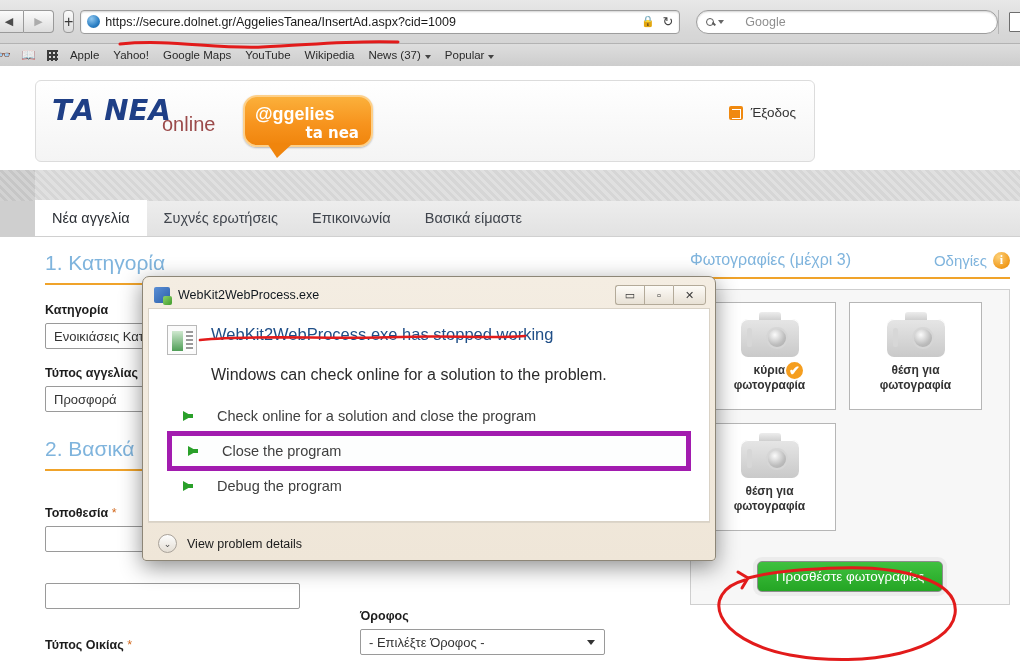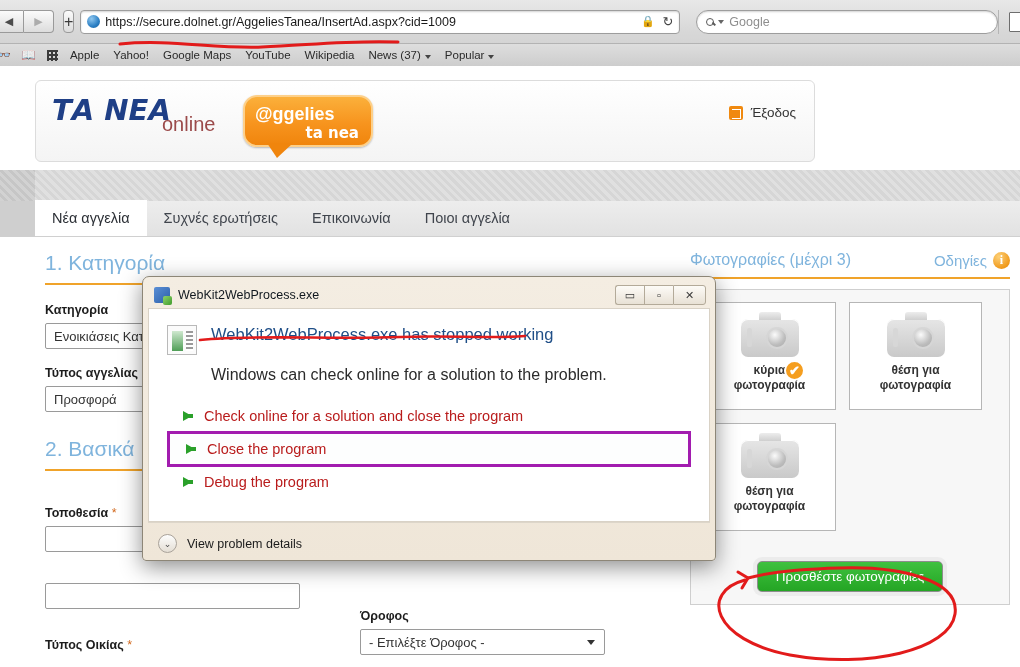--- a/index.html
+++ b/index.html
@@ -65,21 +65,21 @@
     position: relative; flex: none; margin-right: 2px;
   }
   .mag:after {
     content:""; position: absolute; width: 4px; height: 1.6px; background: #5a5a5a;
     transform: rotate(45deg); right: -3px; bottom: 0px;
   }
   .caret-sm {
     width:0;height:0;border-left:3px solid transparent;border-right:3px solid transparent;
     border-top:4px solid #666; margin-left:2px; margin-right: 5px;
   }
-  .search-ph { font-size: 12.5px; color: #8e8e8e; }
+  .search-ph { font-size: 12.5px; color: #8e8e8e; margin-left: 16px; }
   .right-tools { margin-left: auto; display: flex; align-items: center; padding-right: 4px; }
   .pagebtn {
     width: 17px; height: 20px; background: #fff; border: 1px solid #6e6e6e;
     position: relative; border-radius: 1px;
   }
   .pagebtn:after {
     content:""; position:absolute; top:-1px; right:-1px;
     border-left:6px solid transparent; border-top:6px solid #cfcfcf;
   }
   .divider-v { width:1px; height:24px; background:#b5b5b5; margin-right:10px; }
@@ -305,24 +305,24 @@
     content:""; position:absolute; left:18px; top:5px; width:7px;height:20px;
     background:repeating-linear-gradient(to bottom,#9a9a9a 0 2px,#fff 2px 4px);
   }
   .dlg-h1 {
     font-size:16.5px; color:#1f4e87; font-family:"Liberation Sans", sans-serif;
     position:relative;
   }
   .dlg-sub { font-size:16px; color:#2b2b2b; margin:11px 0 0 44px; }
   .dlg-options { margin-top:17px; }
   .dlg-opt {
-    display:flex; align-items:center; gap:12px; padding:7px 10px 7px 16px;
-    font-size:14.5px; color:#b91c1c;
-  }
-  .dlg-opt.boxed { border:3px solid #a21caf; background:#fdfefe; }
+    display:flex; align-items:center; gap:25px; padding:7px 10px 7px 16px;
+    font-size:14.5px; color:#404040;
+  }
+  .dlg-opt.boxed { border:5px solid #a21caf; background:#fdfefe; }
   .arrow-g {
     width:0;height:0;border-top:5px solid transparent;border-bottom:5px solid transparent;
     border-left:9px solid #2aa02a; position:relative; flex:none;
   }
   .arrow-g:before{
     content:""; position:absolute; left:-7px; top:-2px; width:8px;height:4px;background:#2aa02a;
   }
   .dlg-foot {
     height:42px; display:flex; align-items:center; padding-left:10px; gap:10px;
     border-top:1px solid #ddd6ca;
@@ -407,21 +407,21 @@
       <div class="tab active">
           <span>Νέα αγγελία</span>
         </div>
       <div class="tab">
           <span>Συχνές ερωτήσεις</span>
         </div>
       <div class="tab">
           <span>Επικοινωνία</span>
         </div>
       <div class="tab">
-          <span>Ποιοι αγγελία</span>
+          <span>Βασικά είμαστε</span>
         </div>
     </div>
 
     <div class="form-area">
       <div class="sect-title">1. Κατηγορία</div>
       <div class="sect-rule"></div>
 
       <div class="fld-label">Κατηγορία</div>
       <div class="sel">
         <span>Ενοικιάσεις Κατο</span>

